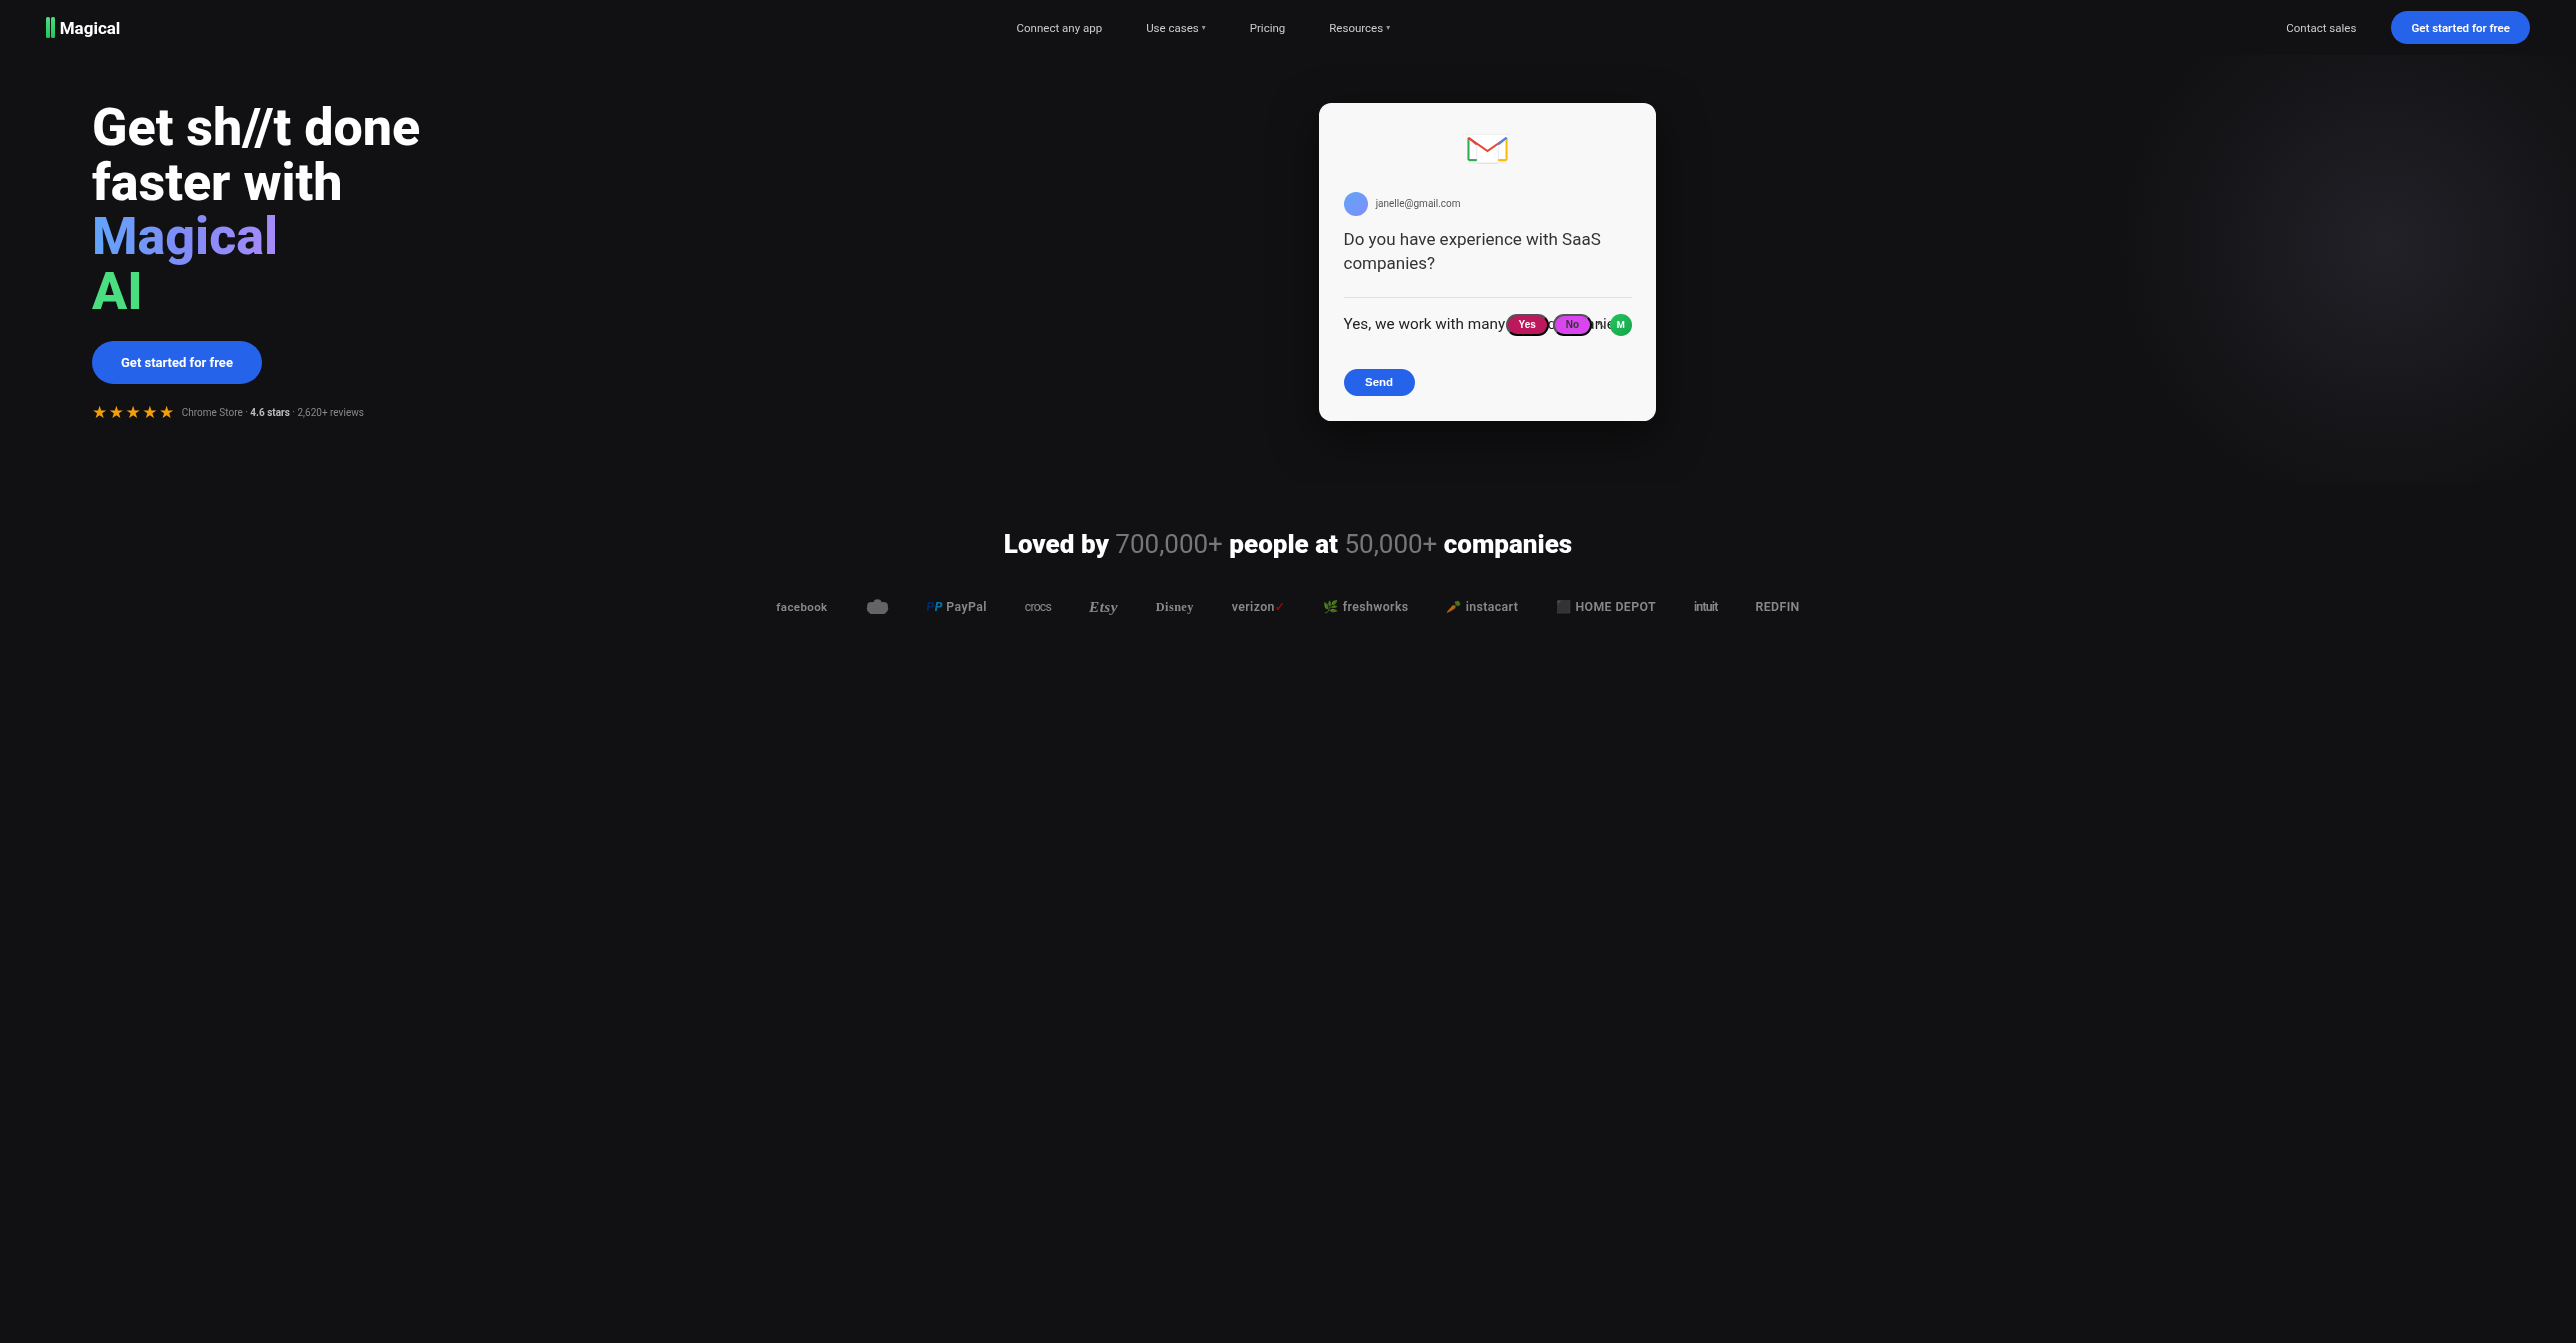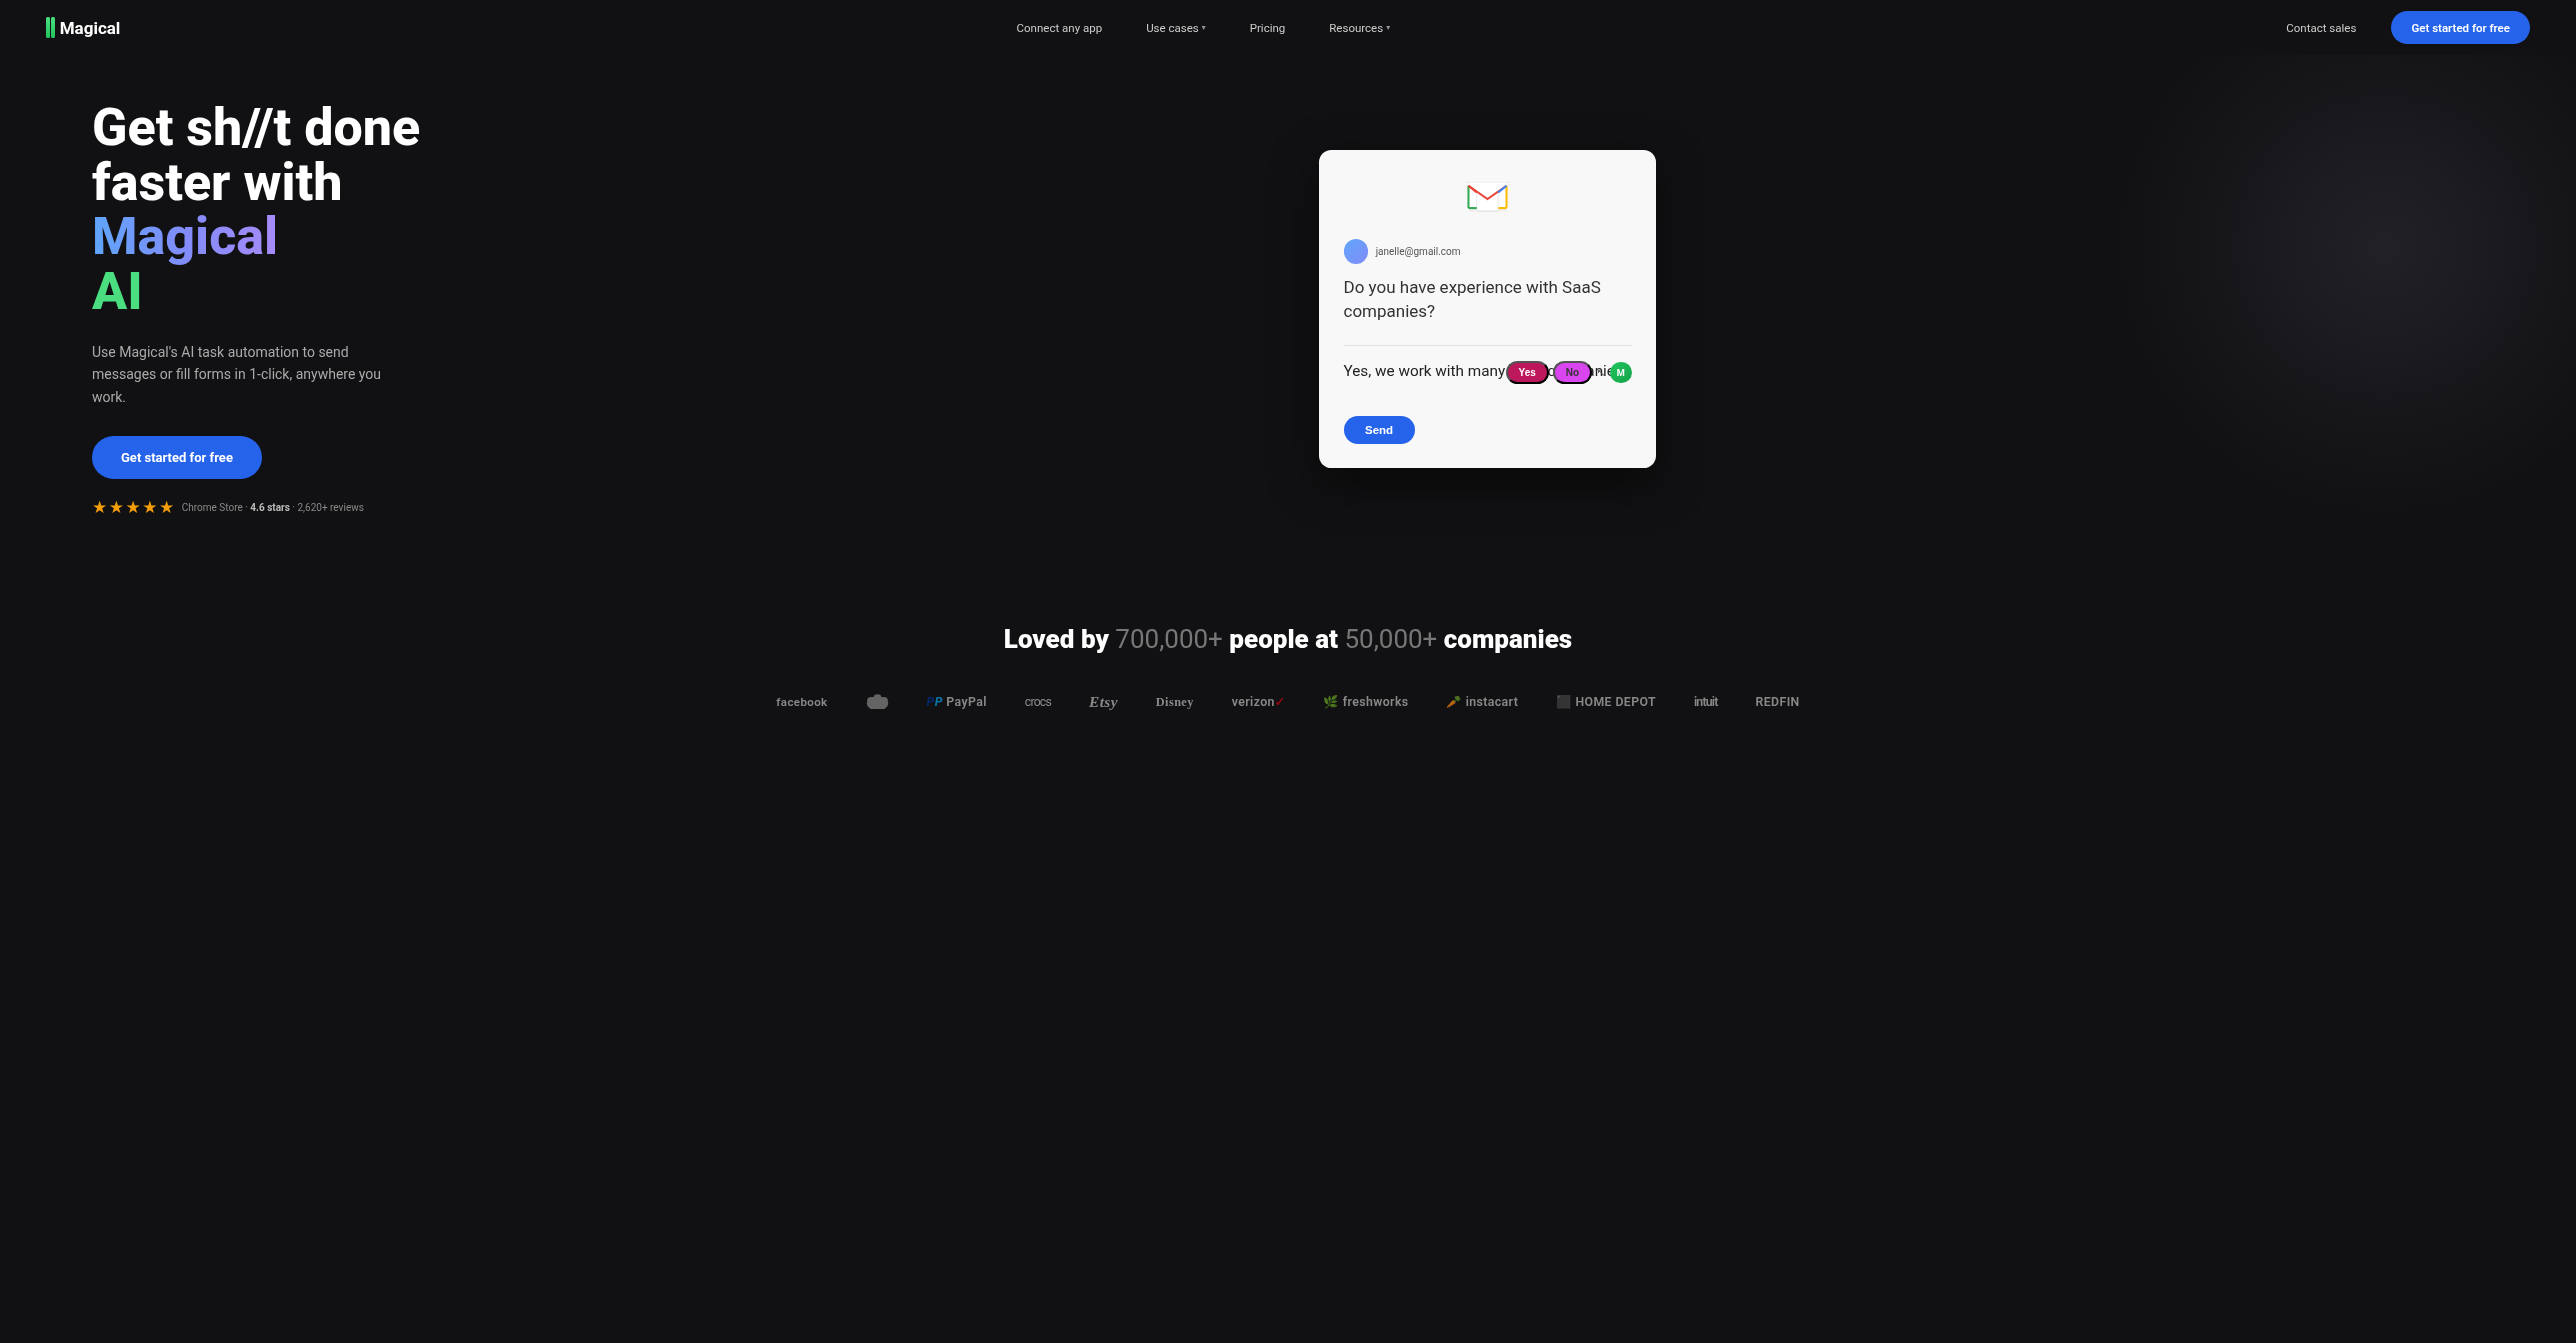--- a/index.html
+++ b/index.html
@@ -413,21 +413,20 @@
 <section class="hero">
   <div class="hero-left">
     <h1 class="hero-title">
       <span>Get sh//t done</span><br>
       <span>
         <span>faster with </span><span class="magical-gradient">Magical</span>
       </span>
       <span class="ai-green">AI</span>
     </h1>
 
-    <p class="hero-subtitle">Use Magical's AI task automation to send messages or fill forms in 1-click, anywhere you work.</p>
 
     <div class="hero-cta-wrap">
       <a href="#" class="btn-hero">
         <span>Get started for free</span>
       </a>
     </div>
 
     <div class="stars-row">
       <span class="stars">★★★★★</span>
       <span class="stars-text">

